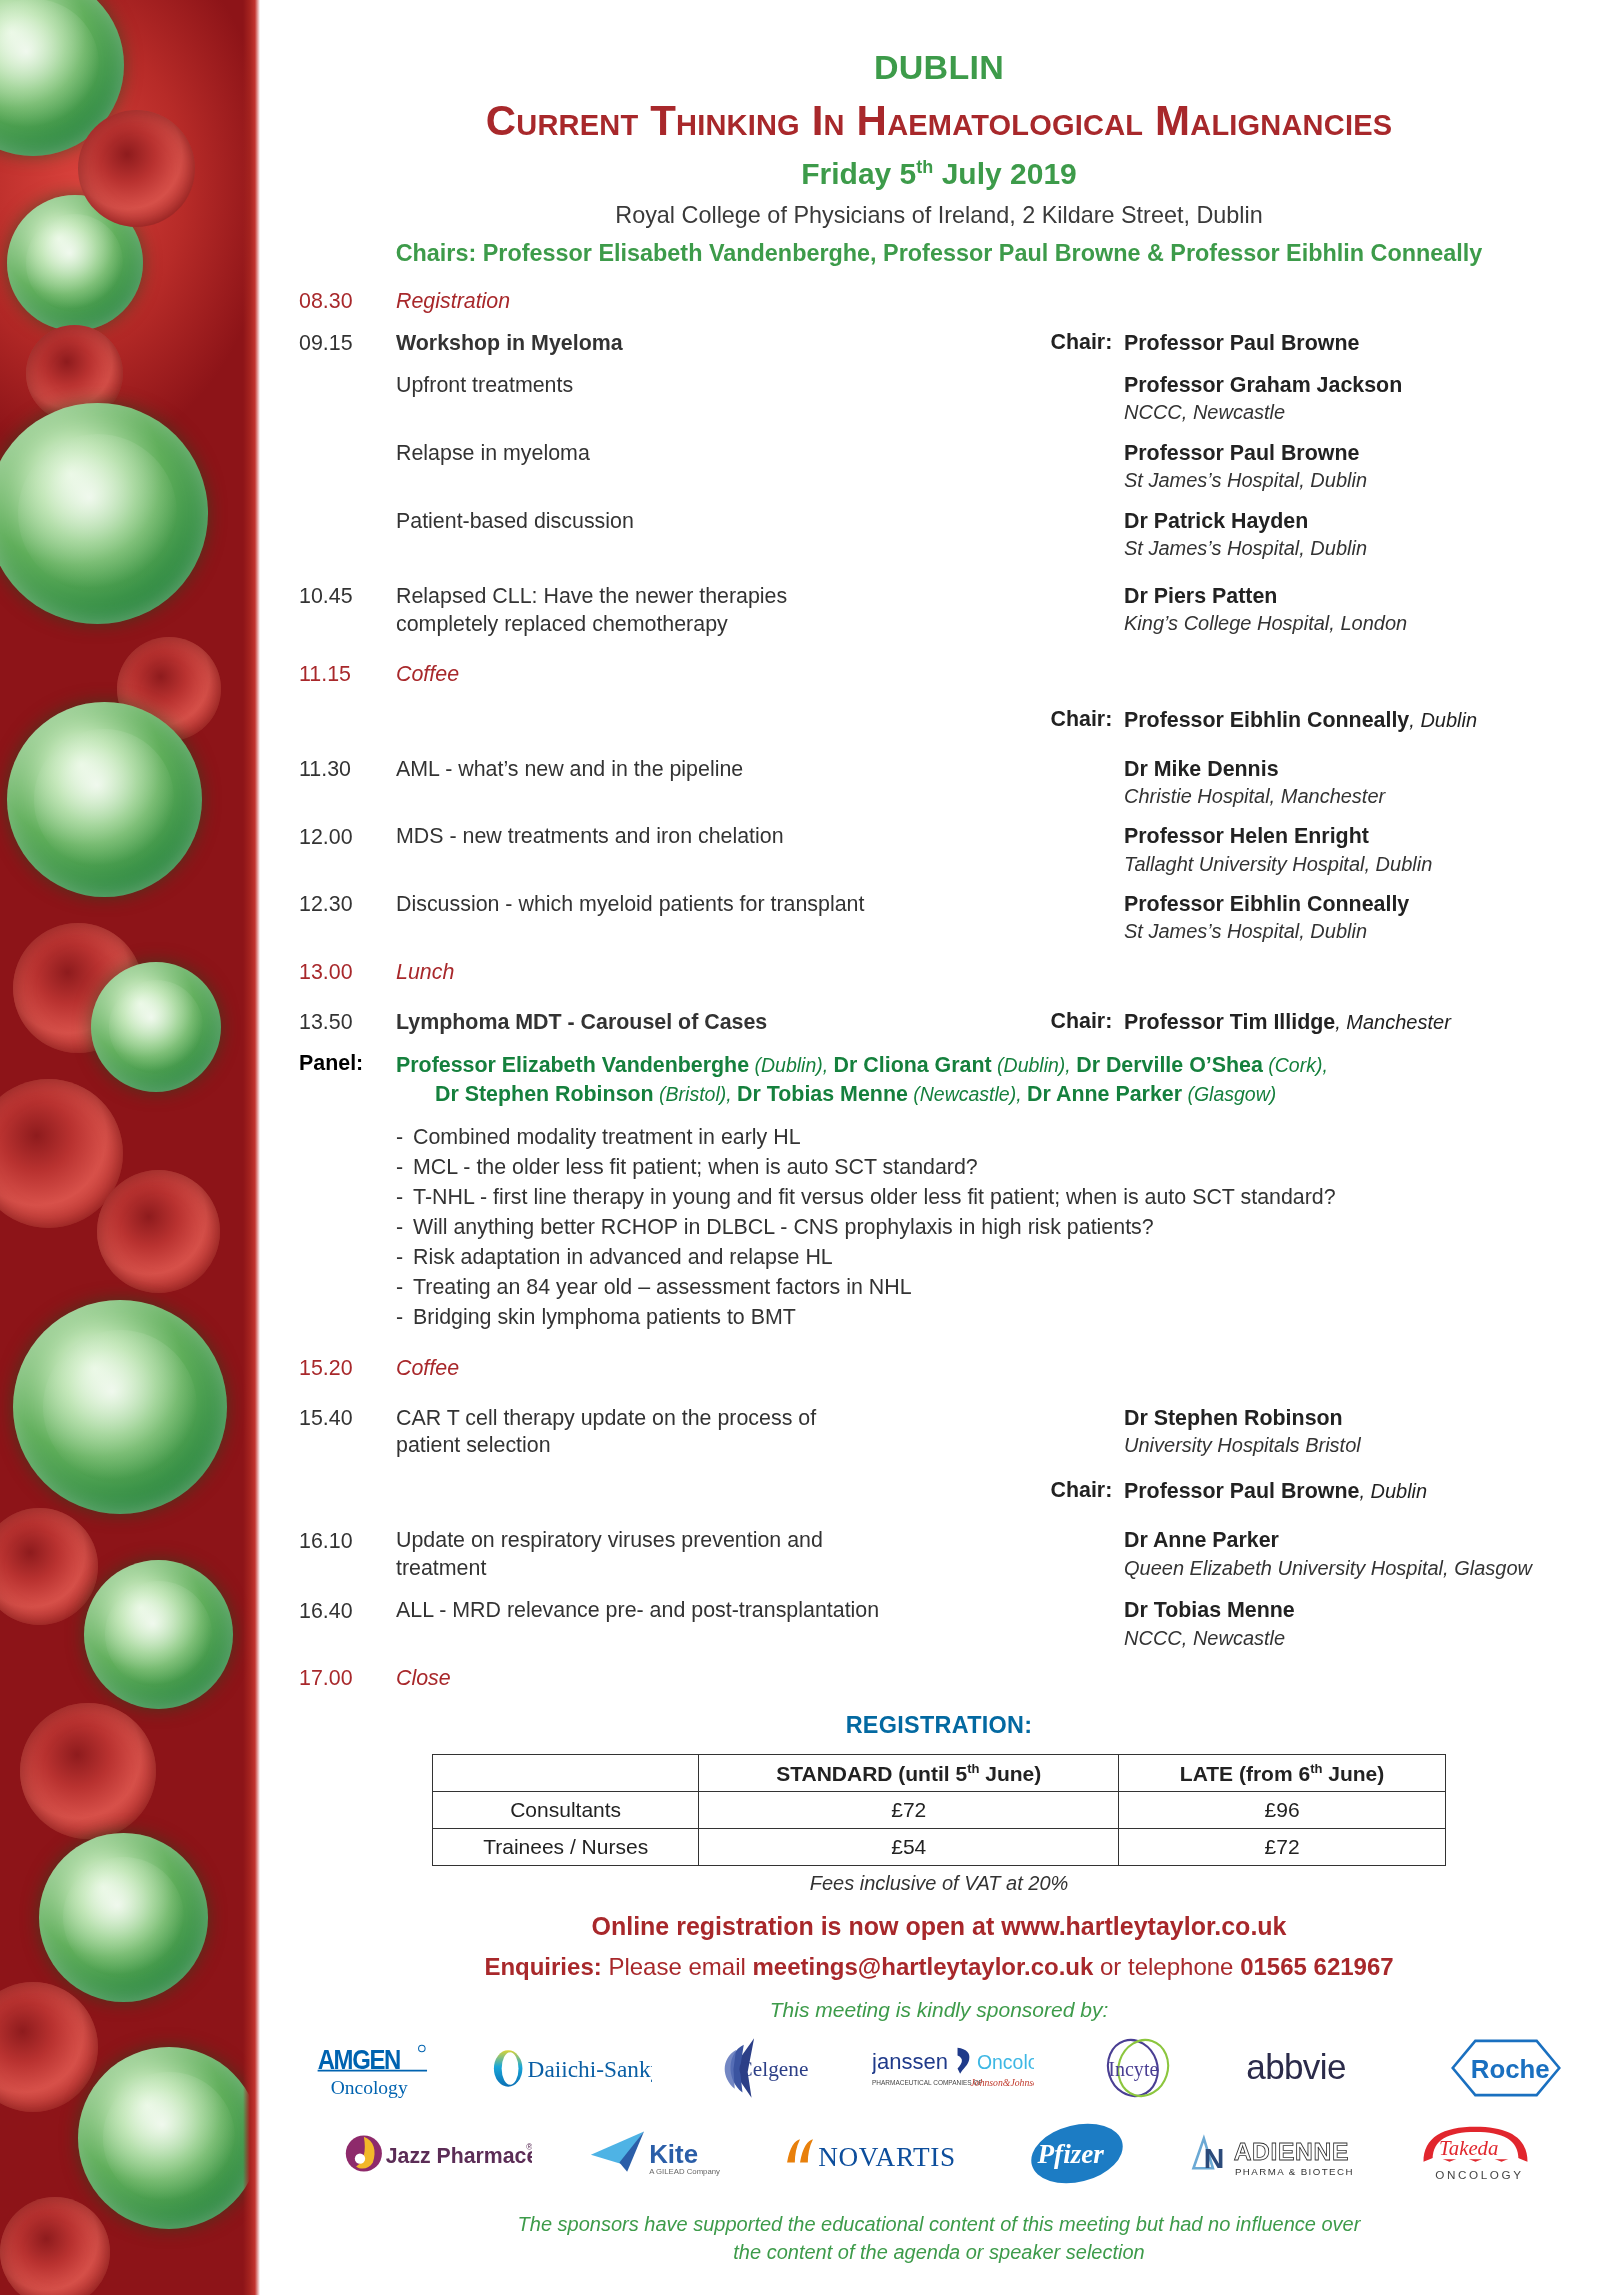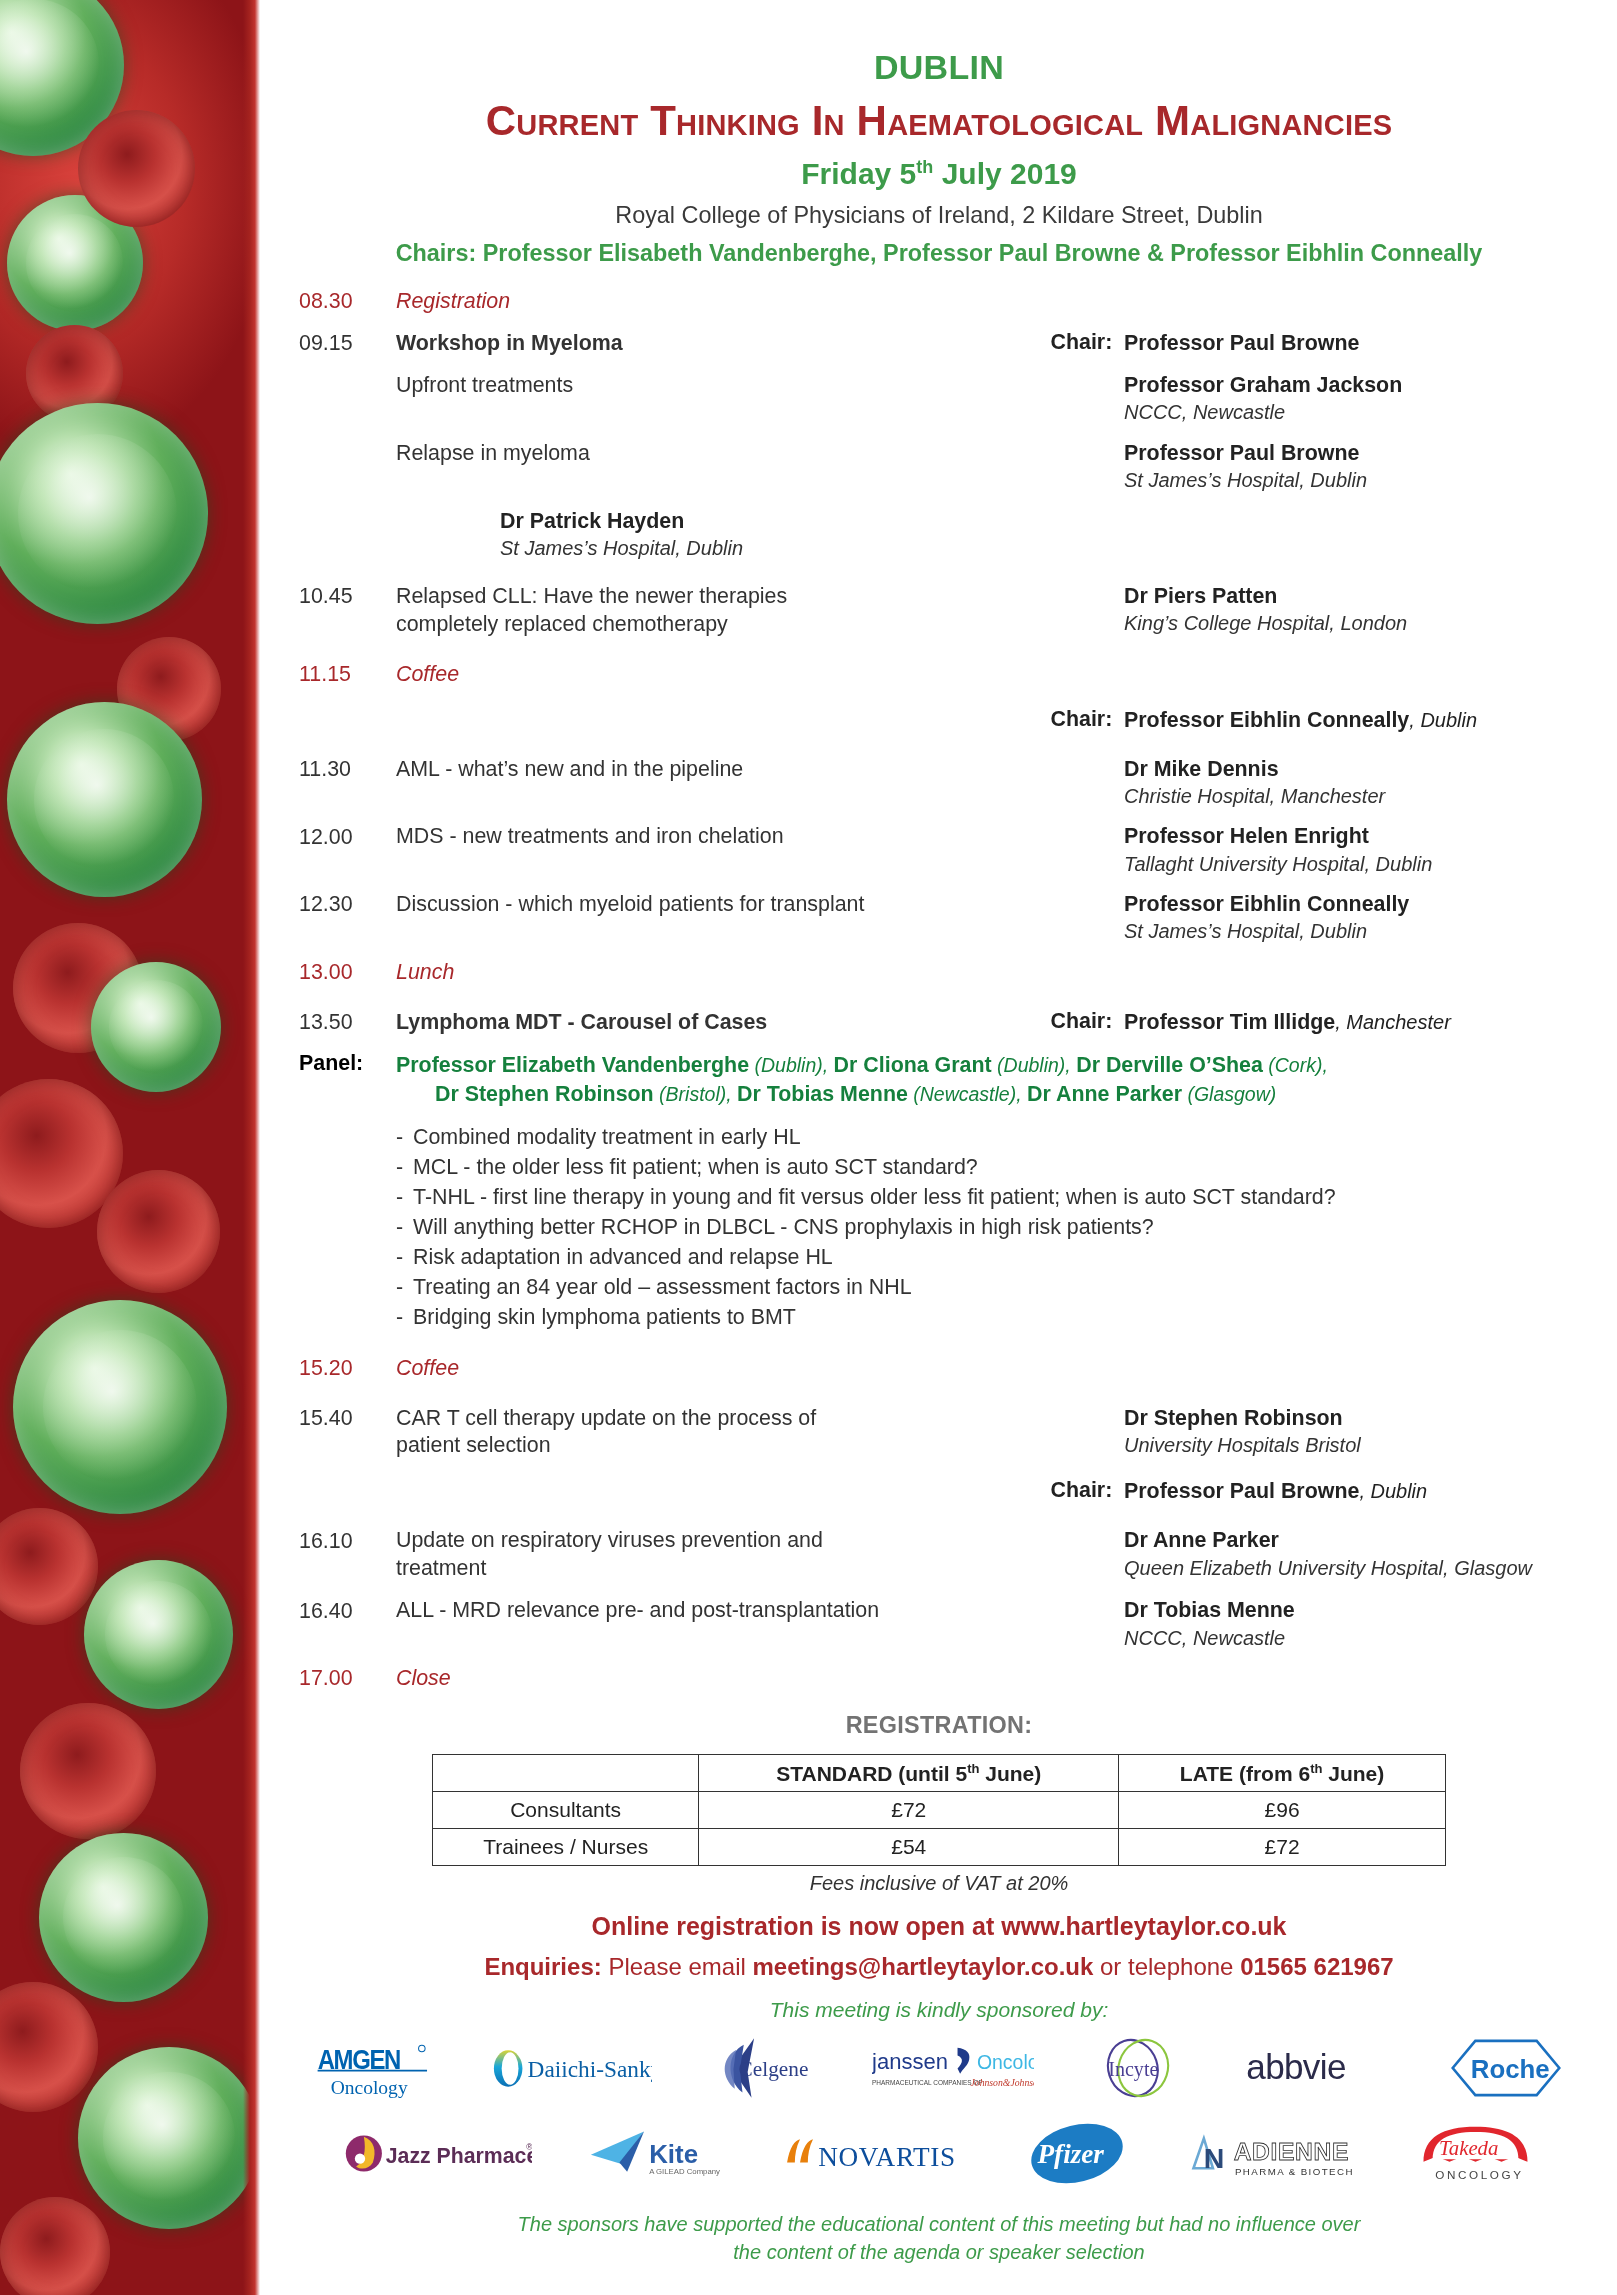--- a/index.html
+++ b/index.html
@@ -139,21 +139,21 @@
   .panel-body { flex: 1 1 auto; font-weight: bold; color: #15803d; line-height: 1.35; }
   .panel-body .loc { font-style: italic; font-weight: normal; font-size: 19.5px; }
 
   
   .bullets { margin-top: 14.3px; padding-left: 97px; }
   .bullet { font-size: 21.4px; color: #333; line-height: 1.40; display: flex; }
   .bullet .dash { width: 17px; flex: 0 0 17px; }
 
   
   .reg-title {
-    text-align: center; color: #737373; font-weight: bold;
+    text-align: center; color: #0369a1; font-weight: bold;
     font-size: 23.4px; margin-top: 19.5px; letter-spacing: 0.3px;
   }
   table.reg {
     margin: 14.3px auto 0 auto;
     border-collapse: collapse;
     width: 1014px;
     font-size: 21px;
     border-radius: 7px;
   }
   table.reg td, table.reg th {
@@ -267,20 +267,21 @@
       <div class="col-spk">
         <span class="spk-name">Professor Paul Browne</span>
         <span class="aff">St James’s Hospital, Dublin</span>
       </div>
     </div>
 
     <div class="gap-s"></div>
 
     <div class="row">
       <div class="col-time"></div>
+      <div class="col-topic">Patient-based discussion</div>
       <div class="col-chlab"></div>
       <div class="col-spk">
         <span class="spk-name">Dr Patrick Hayden</span>
         <span class="aff">St James’s Hospital, Dublin</span>
       </div>
     </div>
 
     <div class="gap-m"></div>
 
     <div class="row">

